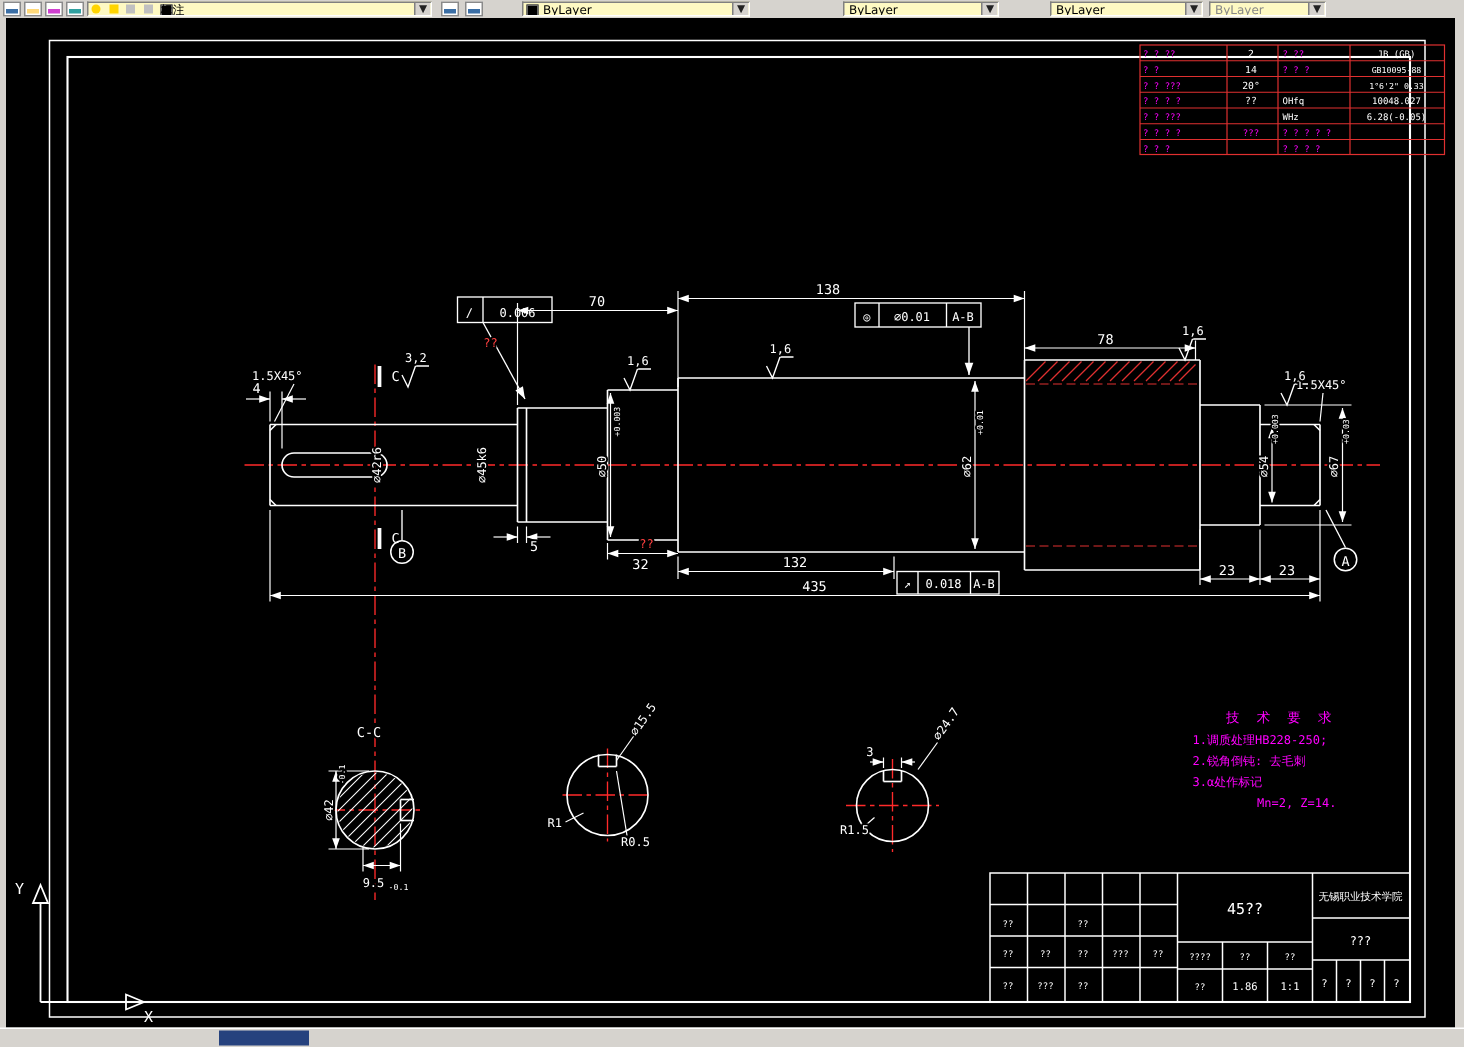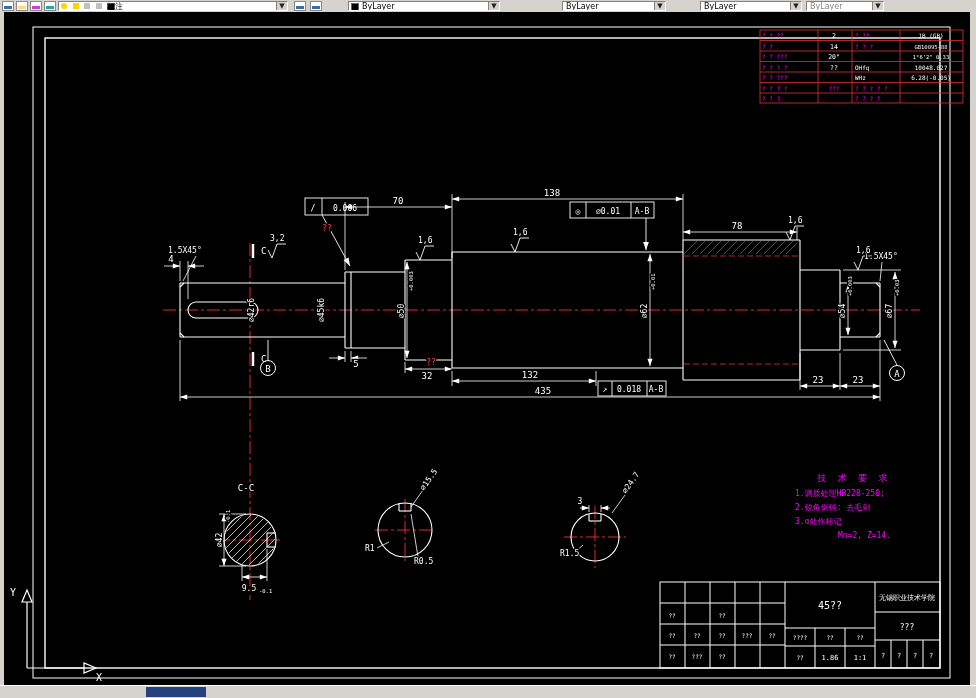--- a/index.html
+++ b/index.html
@@ -2,21 +2,21 @@
 <html><head>
 <meta charset="utf-8">
 <style>
   html,body{margin:0;padding:0;background:#d6d3ce;}
   .screen{position:relative;width:976px;height:698px;background:#d6d3ce;overflow:hidden;
           font-family:"DejaVu Sans",sans-serif;}
   
   .toolbar{position:absolute;top:0;left:0;right:0;height:12px;background:#d6d3ce;}
   .tbicon{position:absolute;top:1px;width:12px;height:10px;border:1px solid #8a8a8a;background:#fff;box-sizing:border-box;}
   .tbicon .acc{position:absolute;left:1px;right:1px;bottom:1px;height:3px;}
-  .dd{position:absolute;top:1px;height:10px;background:#ffffff;box-sizing:border-box;
+  .dd{position:absolute;top:1px;height:10px;background:#fef9c3;box-sizing:border-box;
       border-top:1px solid #808080;border-left:1px solid #808080;
       border-bottom:1px solid #fff;border-right:1px solid #fff;
       font-size:8px;line-height:9px;color:#000;overflow:hidden;white-space:nowrap;}
   .dd .txt{position:absolute;top:0;left:3px;}
   .dd .arr{position:absolute;right:0;top:0;width:10px;height:9px;background:#d6d3ce;
            border-left:1px solid #808080;font-size:7px;line-height:8px;text-align:center;color:#222;}
   .lic{display:inline-block;width:6px;height:6px;margin:1px 1px 0 2px;vertical-align:top;}
   .dis{color:#888;}
   
   .canvas{position:absolute;top:12px;left:4px;width:966px;height:674px;background:#000;}

